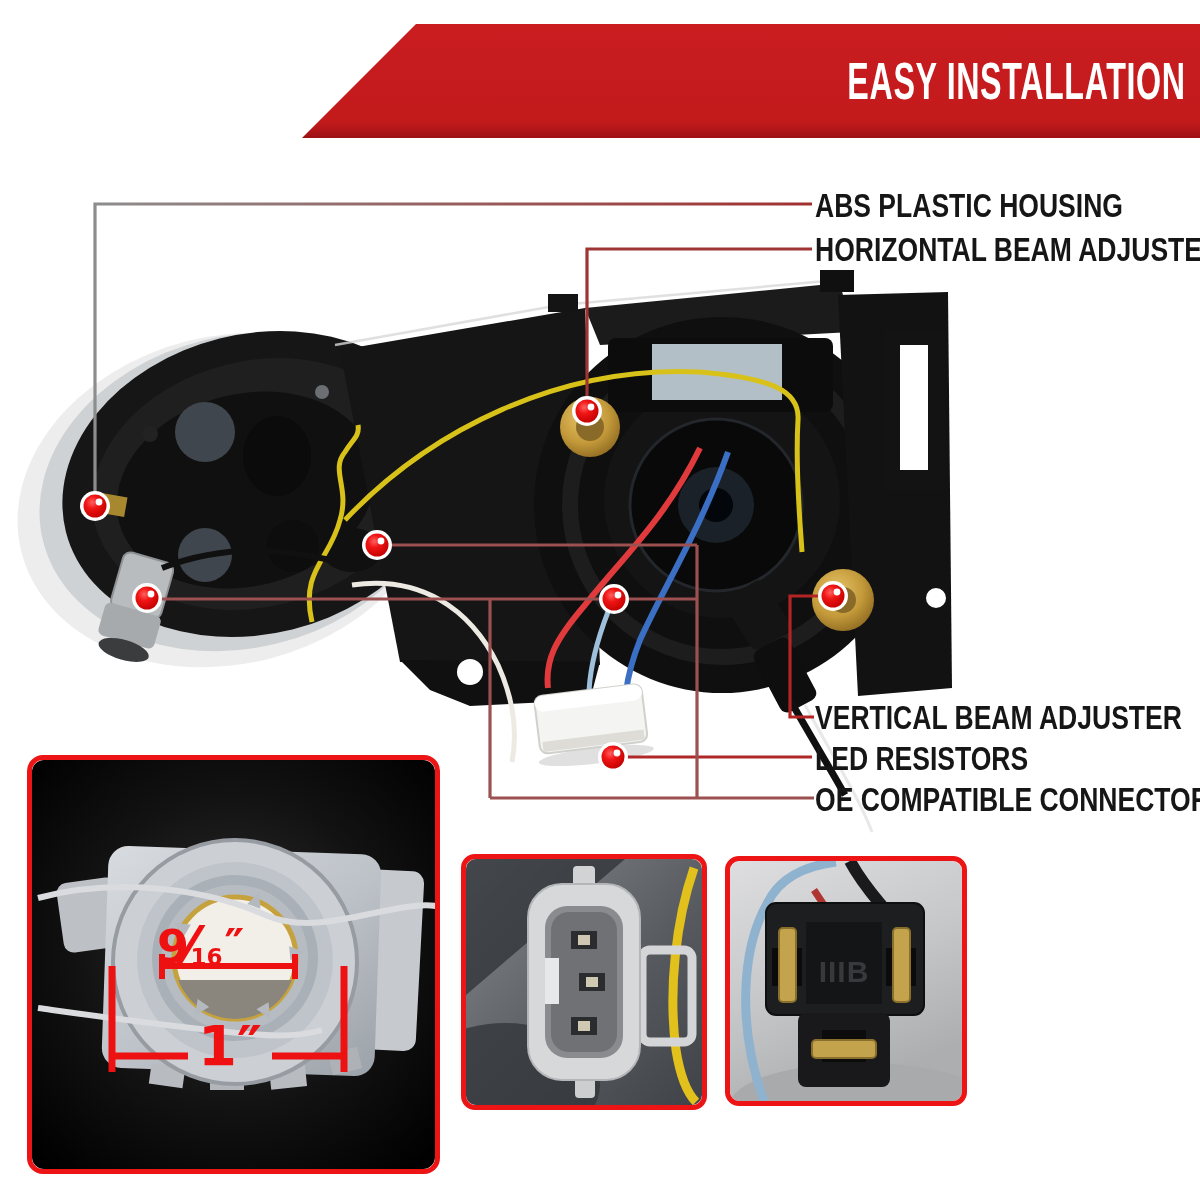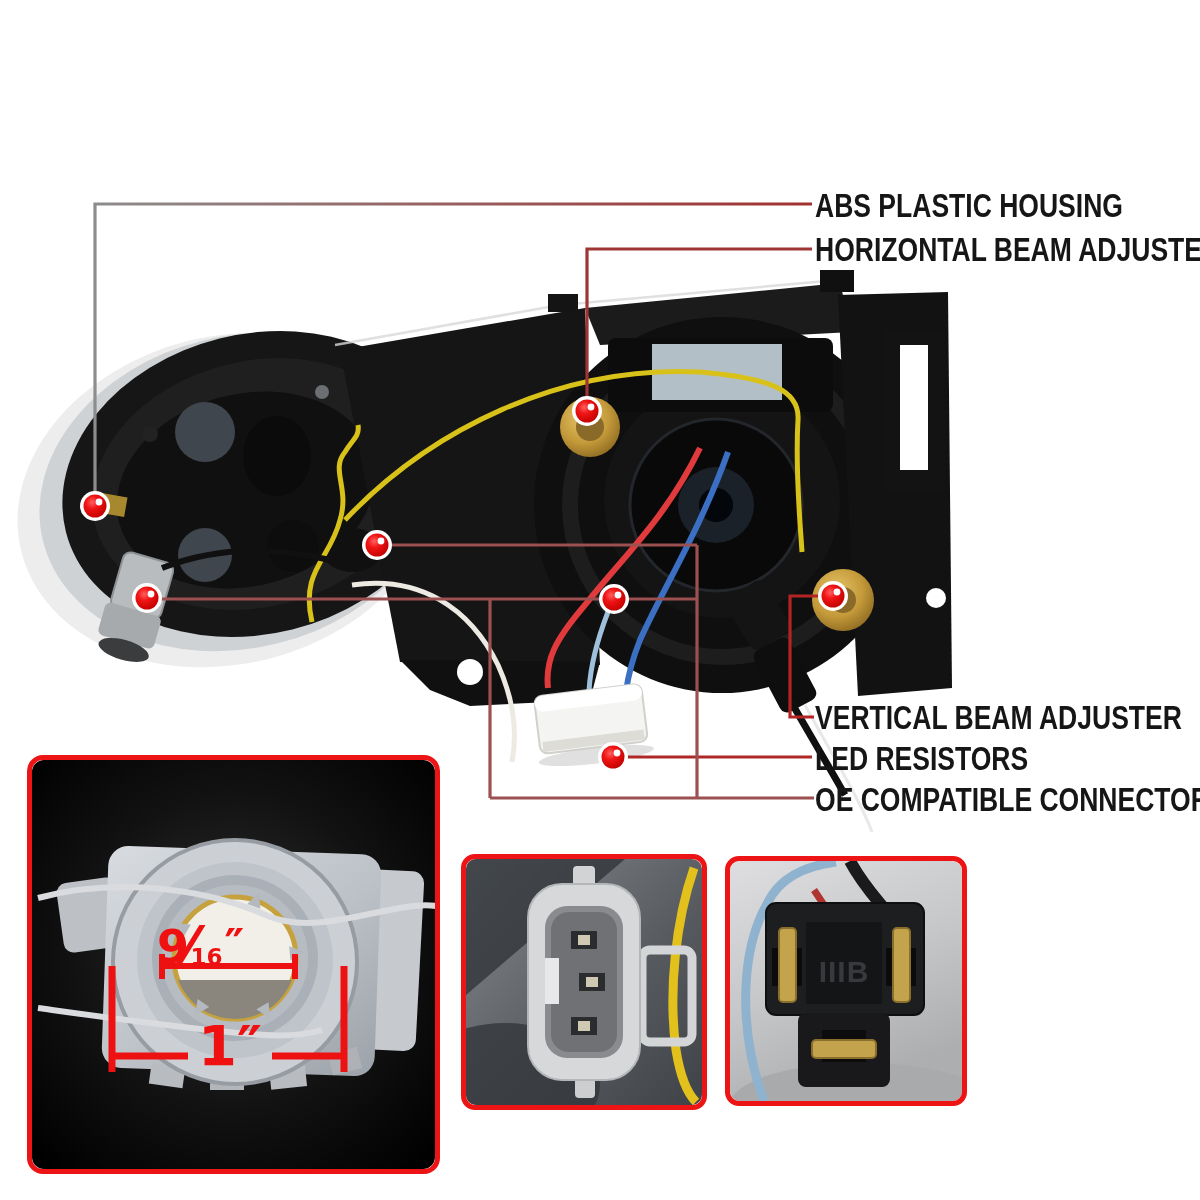--- a/index.html
+++ b/index.html
@@ -295,20 +295,23 @@
         <g fill="#c3a44c" stroke="#8a6f2c" stroke-width="2">
           <rect x="779" y="928" width="17" height="74" rx="4"></rect>
           <rect x="893" y="928" width="17" height="74" rx="4"></rect>
           <rect x="812" y="1040" width="64" height="18" rx="4"></rect>
         </g>
         <text x="844" y="982" text-anchor="middle" font-family="Liberation Sans,sans-serif" font-size="30" font-weight="700" fill="#37393c" letter-spacing="1">IIIB</text>
       </g>
     </g>
   </svg>
 
+  <div class="banner">
+    <span class="banner-title">EASY INSTALLATION</span>
+  </div>
 
   <div class="callout-label" style="top:184px;">ABS PLASTIC HOUSING</div>
   <div class="callout-label" style="top:228px;">HORIZONTAL BEAM ADJUSTER</div>
   <div class="callout-label" style="top:696px;">VERTICAL BEAM ADJUSTER</div>
   <div class="callout-label" style="top:737px;">LED RESISTORS</div>
   <div class="callout-label" style="top:778px;">OE COMPATIBLE CONNECTORS</div>
 
   <div class="pframe" style="left:27px;top:755px;width:403px;height:409px;"></div>
   <div class="pframe" style="left:461px;top:854px;width:236px;height:246px;border-radius:14px;"></div>
   <div class="pframe" style="left:725px;top:856px;width:232px;height:240px;border-radius:14px;"></div>

